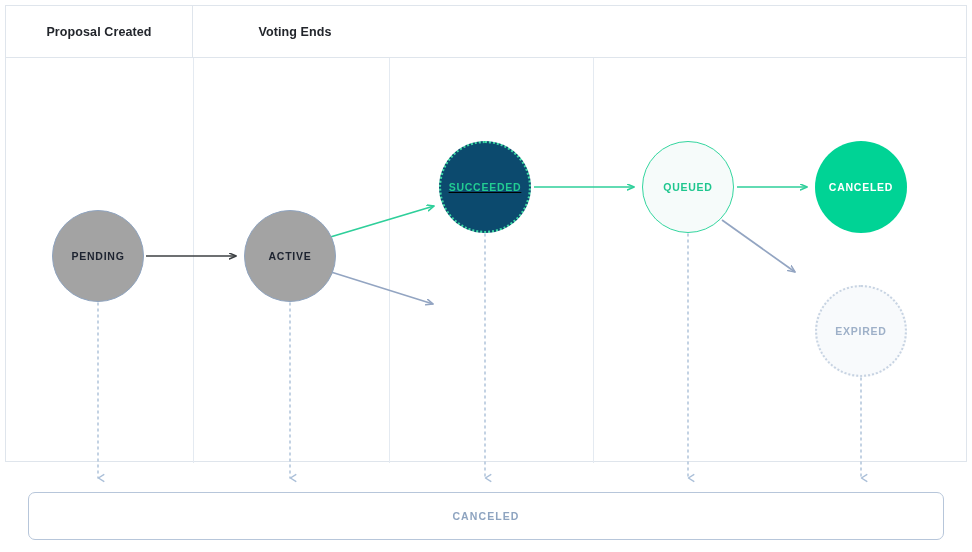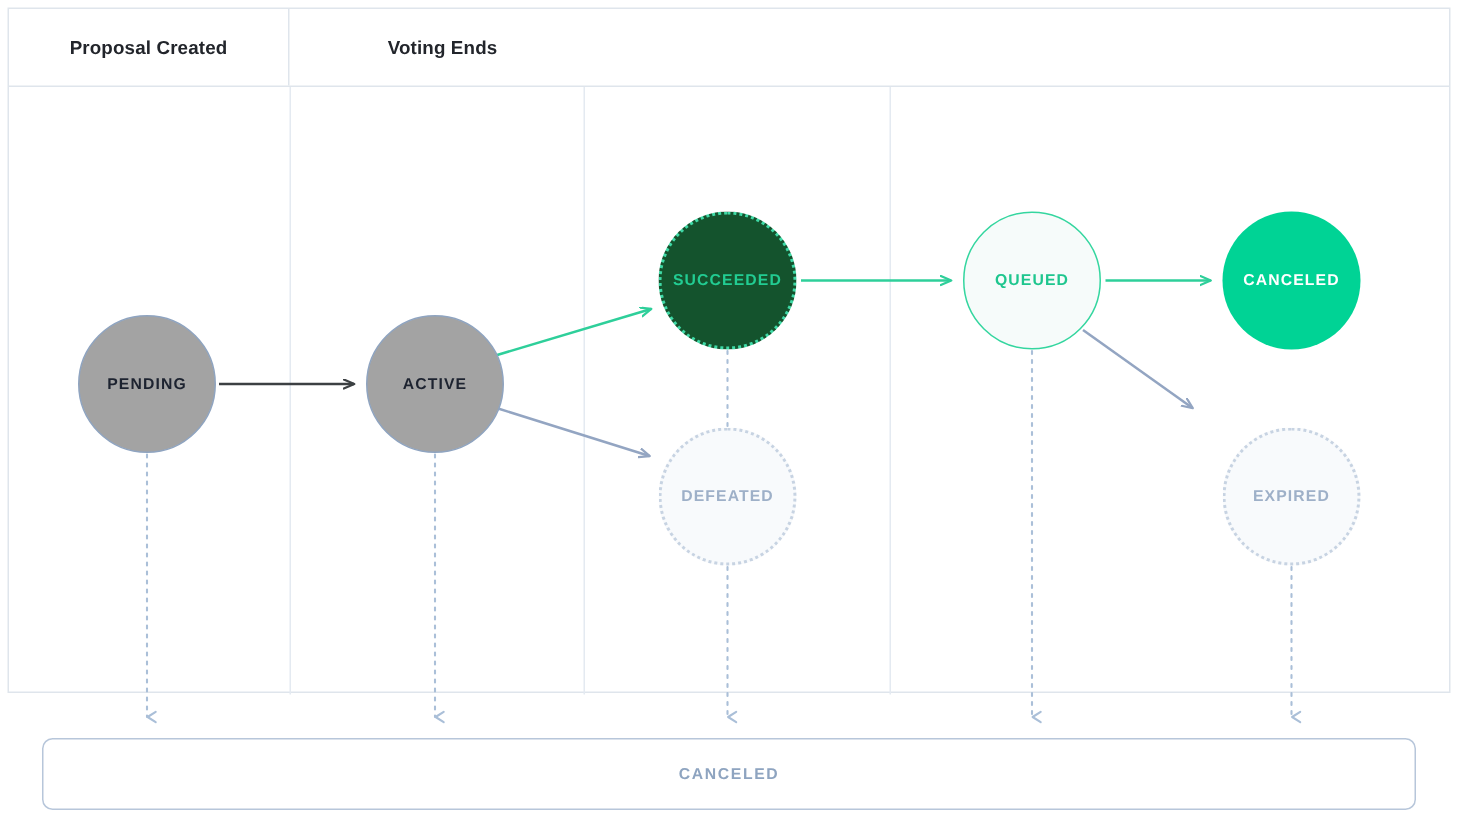--- a/index.html
+++ b/index.html
@@ -92,22 +92,23 @@
     white-space: nowrap;
   }
 
   .node.style-solid-blue {
     background: #a3a3a3;
     border: 1.4px solid #8fa4c0;
   }
   .node.style-solid-blue .node-label { color: #1d2330; }
 
   .node.style-dotted-green {
-    background: #14532d;
+    background: #0c4a6e;
     border: 2.2px dotted #3fd9a6;
+    text-decoration: underline;
   }
   .node.style-dotted-green .node-label { color: #22cc92; }
 
   .node.style-solid-green {
     background: #f6fbfa;
     border: 1.8px solid #34d69f;
   }
   .node.style-solid-green .node-label { color: #1ec68e; }
 
   .node.style-filled-green {
@@ -205,23 +206,20 @@
   </div>
 
   <div class="node style-solid-blue" style="left:244px; top:210px; width:92px; height:92px;">
     <span class="node-label">ACTIVE</span>
   </div>
 
   <div class="node style-dotted-green" style="left:439px; top:141px; width:92px; height:92px;">
     <span class="node-label">SUCCEEDED</span>
   </div>
 
-  <div class="node style-dotted-gray" style="left:439px; top:285px; width:92px; height:92px;">
-    <span class="node-label">DEFEATED</span>
-  </div>
 
   <div class="node style-solid-green" style="left:642px; top:141px; width:92px; height:92px;">
     <span class="node-label">QUEUED</span>
   </div>
 
   <div class="node style-filled-green" style="left:815px; top:141px; width:92px; height:92px;">
     <span class="node-label">CANCELED</span>
   </div>
 
   <div class="node style-dotted-gray" style="left:815px; top:285px; width:92px; height:92px;">

